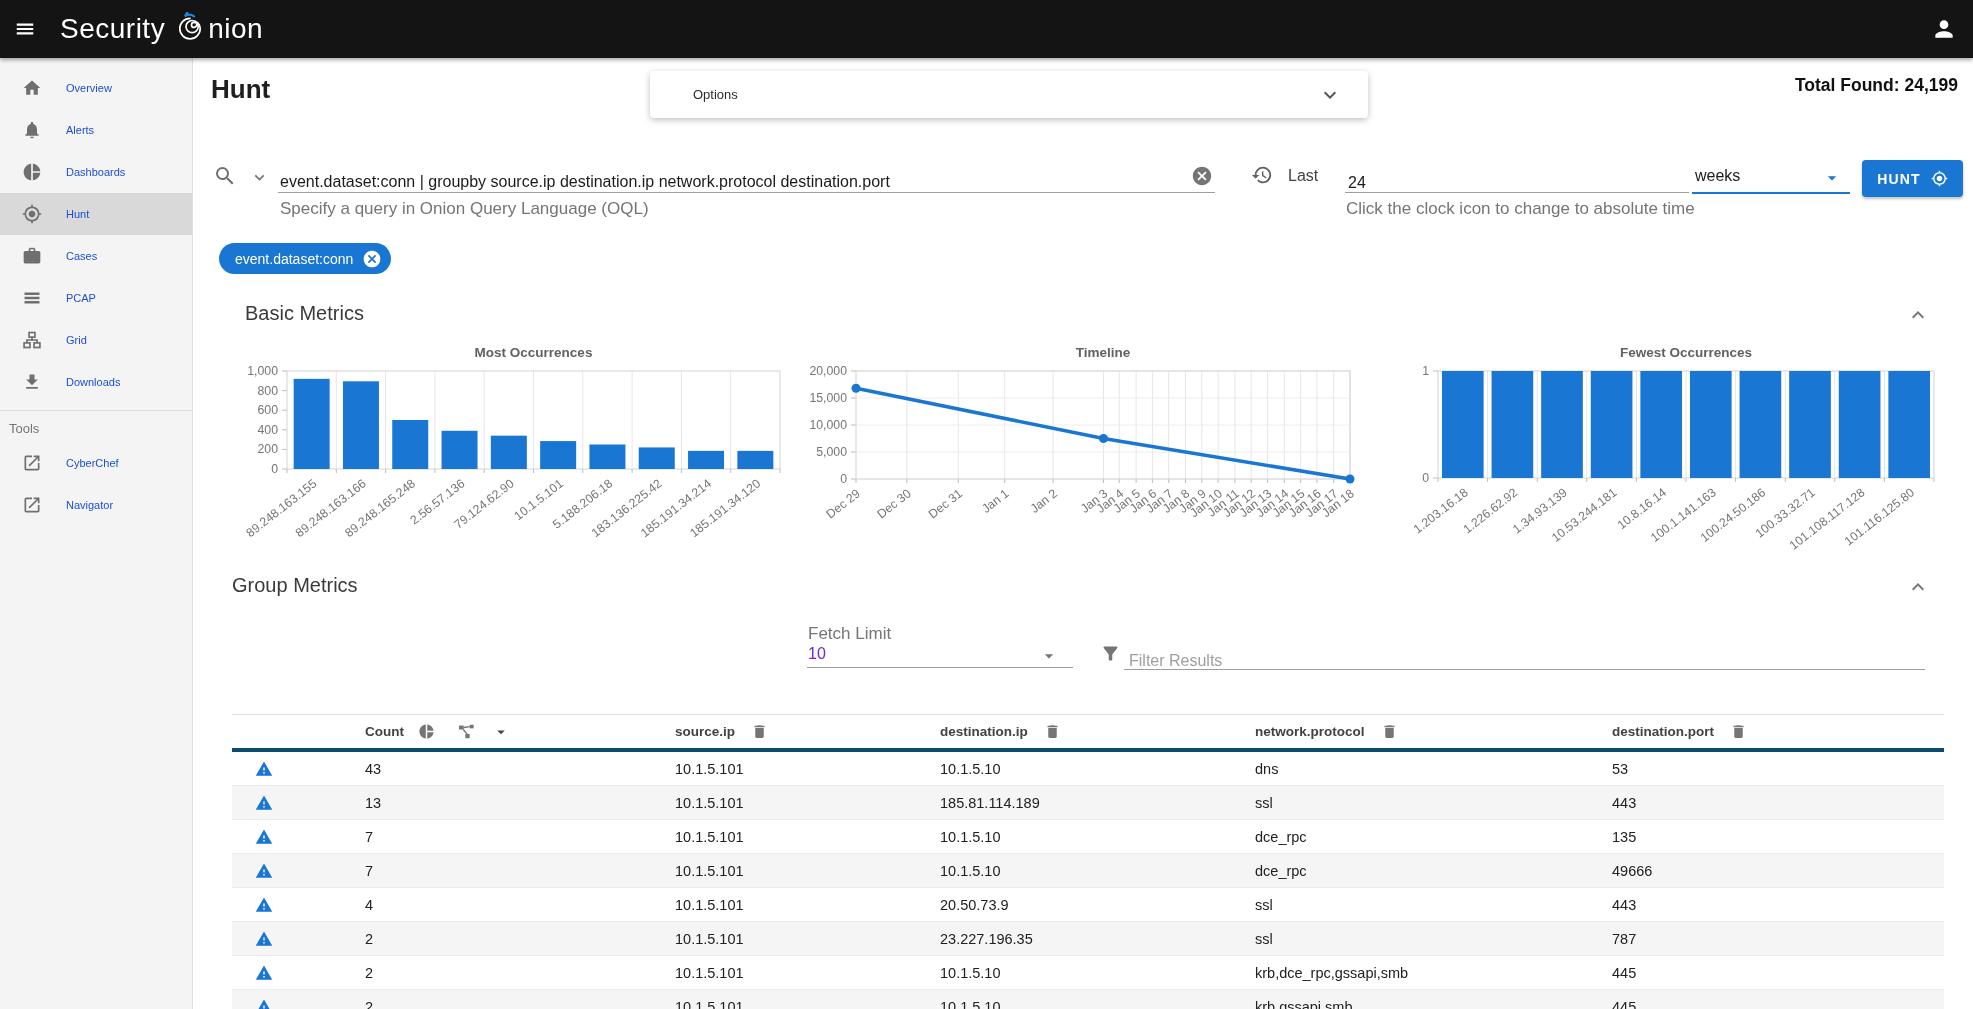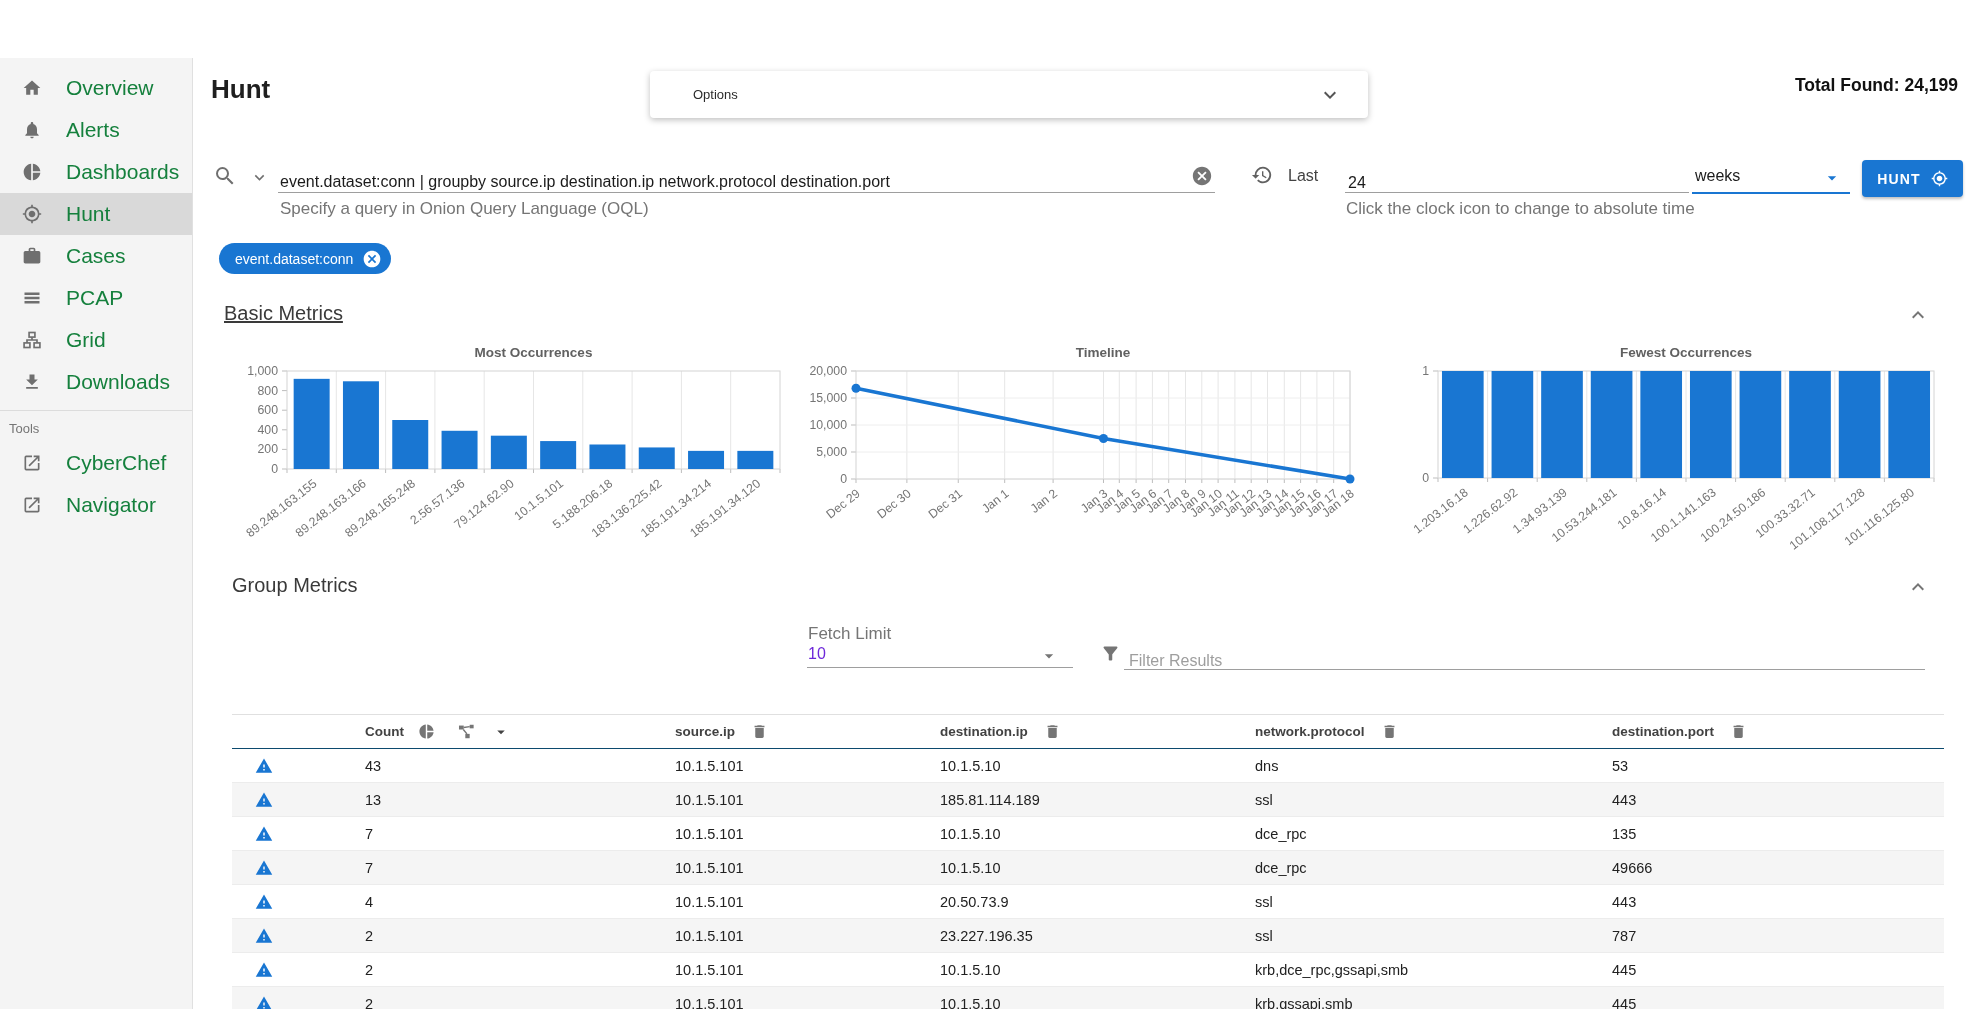--- a/index.html
+++ b/index.html
@@ -12,21 +12,21 @@
   .navbar{position:absolute;left:0;top:0;width:1973px;height:58px;background:#141414;
           box-shadow:0 2px 4px rgba(0,0,0,.35);z-index:5;}
   .brand{position:absolute;left:60px;top:0;height:58px;display:flex;align-items:center;
          color:#fff;font-size:28px;font-weight:500;letter-spacing:.5px;}
   
   .sidebar{position:absolute;left:0;top:58px;width:193px;height:951px;background:#f4f4f4;
            border-right:1px solid #e0e0e0;box-sizing:border-box;padding-top:9px;}
   .sb-item{height:42px;display:flex;align-items:center;padding-left:22px;cursor:pointer;}
   .sb-item.active{background:#d9d9d9;}
   .sb-ic{width:20px;height:20px;color:#6f6f6f;flex:none;}
-  .sb-label{margin-left:24px;font-size:21px;color:#15803d;white-space:nowrap;}
+  .sb-label{margin-left:24px;font-size:11px;color:#1d4ed8;white-space:nowrap;}
   .sb-divider{height:1px;background:#dcdcdc;margin:7px 0 0 0;}
   .sb-tools-label{padding:10px 0 6px 9px;font-size:13px;color:#757575;}
   
   .underline{height:1px;background:#9e9e9e;}
   .hint{font-size:17px;color:#757575;white-space:nowrap;}
   .fld{border:none;outline:none;background:transparent;font-family:"Liberation Sans",sans-serif;
        font-size:16px;color:#1b1b1b;padding:0;margin-top:8px;}
   .fld::placeholder{color:#9e9e9e;opacity:1;}
   
   .options-card{position:absolute;left:650px;top:71px;width:718px;height:47px;background:#fff;
@@ -40,31 +40,54 @@
   .hunt-btn{position:absolute;left:1862px;top:160px;width:101px;height:37px;background:#1976d2;
             border:none;border-radius:4px;color:#fff;display:flex;align-items:center;justify-content:center;
             gap:10px;font-family:"Liberation Sans",sans-serif;font-size:14px;font-weight:bold;
             letter-spacing:1.2px;cursor:pointer;box-shadow:0 2px 3px rgba(0,0,0,.25);}
   
   .section-title{font-size:20px;color:#3a3a3a;}
   
   svg text{font-family:"Liberation Sans",sans-serif;}
   
   .t-head,.t-row{display:grid;grid-template-columns:110px 310px 265px 315px 357px auto;align-items:center;}
-  .t-head{height:33px;border-top:1px solid #e0e0e0;border-bottom:1px solid #0c4a6e;
+  .t-head{height:33px;border-top:1px solid #e0e0e0;border-bottom:4px solid #0c4a6e;
           font-size:13.5px;font-weight:bold;color:#424242;}
   .t-row{height:33px;font-size:14.5px;color:#212121;border-bottom:1px solid #ececec;}
   .t-row.alt{background:#f5f5f5;}
   .t-cell{padding-left:23px;display:flex;align-items:center;}
 </style>
 </head>
 <body>
 
 <div class="page">
 
+  <div class="navbar">
+    <span class="ic abs" style="left:14px;top:18px;width:22px;height:22px;color:#fff;">
+        <svg viewBox="0 0 24 24" fill="currentColor">
+          <path d="M3 6h18v2.4H3zm0 4.8h18v2.4H3zm0 4.8h18V18H3z"></path>
+        </svg>
+      </span>
+    <div class="brand">
+      <span>Security</span>
+      <span class="ic" style="width:34px;height:34px;margin:0 1px 0 8px;">
+        <svg viewBox="0 0 34 34">
+          <path d="M17 6.4 A10.2 10.2 0 1 0 27.2 16.6 A8.1 8.1 0 0 0 19.1 8.5 A6.1 6.1 0 1 0 25.2 14.6 A4.2 4.2 0 0 0 21 10.4 A2.5 2.5 0 1 0 23.5 12.9" fill="none" stroke="#ffffff" stroke-width="1.7" stroke-linecap="round"></path>
+          <path d="M12.6 3.6 A8 8 0 0 1 21 4.3" fill="none" stroke="#1e88e5" stroke-width="2.3" stroke-linecap="round"></path>
+          <path d="M12.6 3.6 L14.2 0.9" fill="none" stroke="#1e88e5" stroke-width="2.3" stroke-linecap="round"></path>
+        </svg>
+      </span>
+      <span>nion</span>
+    </div>
+    <span class="ic abs" style="right:16px;top:16px;width:26px;height:26px;color:#fff;">
+        <svg viewBox="0 0 24 24" fill="currentColor">
+          <path d="M12 12c2.21 0 4-1.79 4-4s-1.79-4-4-4-4 1.79-4 4 1.79 4 4 4zm0 2c-2.67 0-8 1.34-8 4v2h16v-2c0-2.66-5.33-4-8-4z"></path>
+        </svg>
+      </span>
+  </div>
 
   <div class="sidebar">
     <div id="sidebar-main">
         <div class="sb-item">
           <span class="ic sb-ic">
             <svg viewBox="0 0 24 24" fill="currentColor">
               <path d="M10 20v-6h4v6h5v-8h3L12 3 2 12h3v8z"></path>
             </svg>
           </span>
           <span class="sb-label">Overview</span>
@@ -217,21 +240,21 @@
 
   <div class="chip">
     <span>event.dataset:conn</span>
     <span class="ic" style="width:20px;height:20px;color:#fff;">
         <svg viewBox="0 0 24 24" fill="currentColor">
           <path d="M12 2C6.47 2 2 6.47 2 12s4.47 10 10 10 10-4.47 10-10S17.53 2 12 2zm5 13.59L15.59 17 12 13.41 8.41 17 7 15.59 10.59 12 7 8.41 8.41 7 12 10.59 15.59 7 17 8.41 13.41 12 17 15.59z"></path>
         </svg>
       </span>
   </div>
 
-  <div class="section-title abs" style="left:224px;top:302px;text-decoration:underline;">Basic Metrics</div>
+  <div class="section-title abs" style="left:245px;top:302px;">Basic Metrics</div>
   <span class="ic abs" style="left:1906px;top:303px;width:24px;height:24px;color:#757575;">
       <svg viewBox="0 0 24 24" fill="currentColor">
         <path d="M12 8l-6 6 1.41 1.41L12 10.83l4.59 4.58L18 14l-6-6z"></path>
       </svg>
     </span>
 
   <svg id="chart-0" class="abs" style="left:232px;top:345px;overflow:visible;" width="570" height="212">
       <text x="301.5" y="12" text-anchor="middle" font-size="13.5" font-weight="bold" fill="#616161">Most Occurrences</text>
       <line x1="104.3" y1="26" x2="104.3" y2="124" stroke="#e6e6e6" stroke-width="1"></line>
       <line x1="153.6" y1="26" x2="153.6" y2="124" stroke="#e6e6e6" stroke-width="1"></line>

